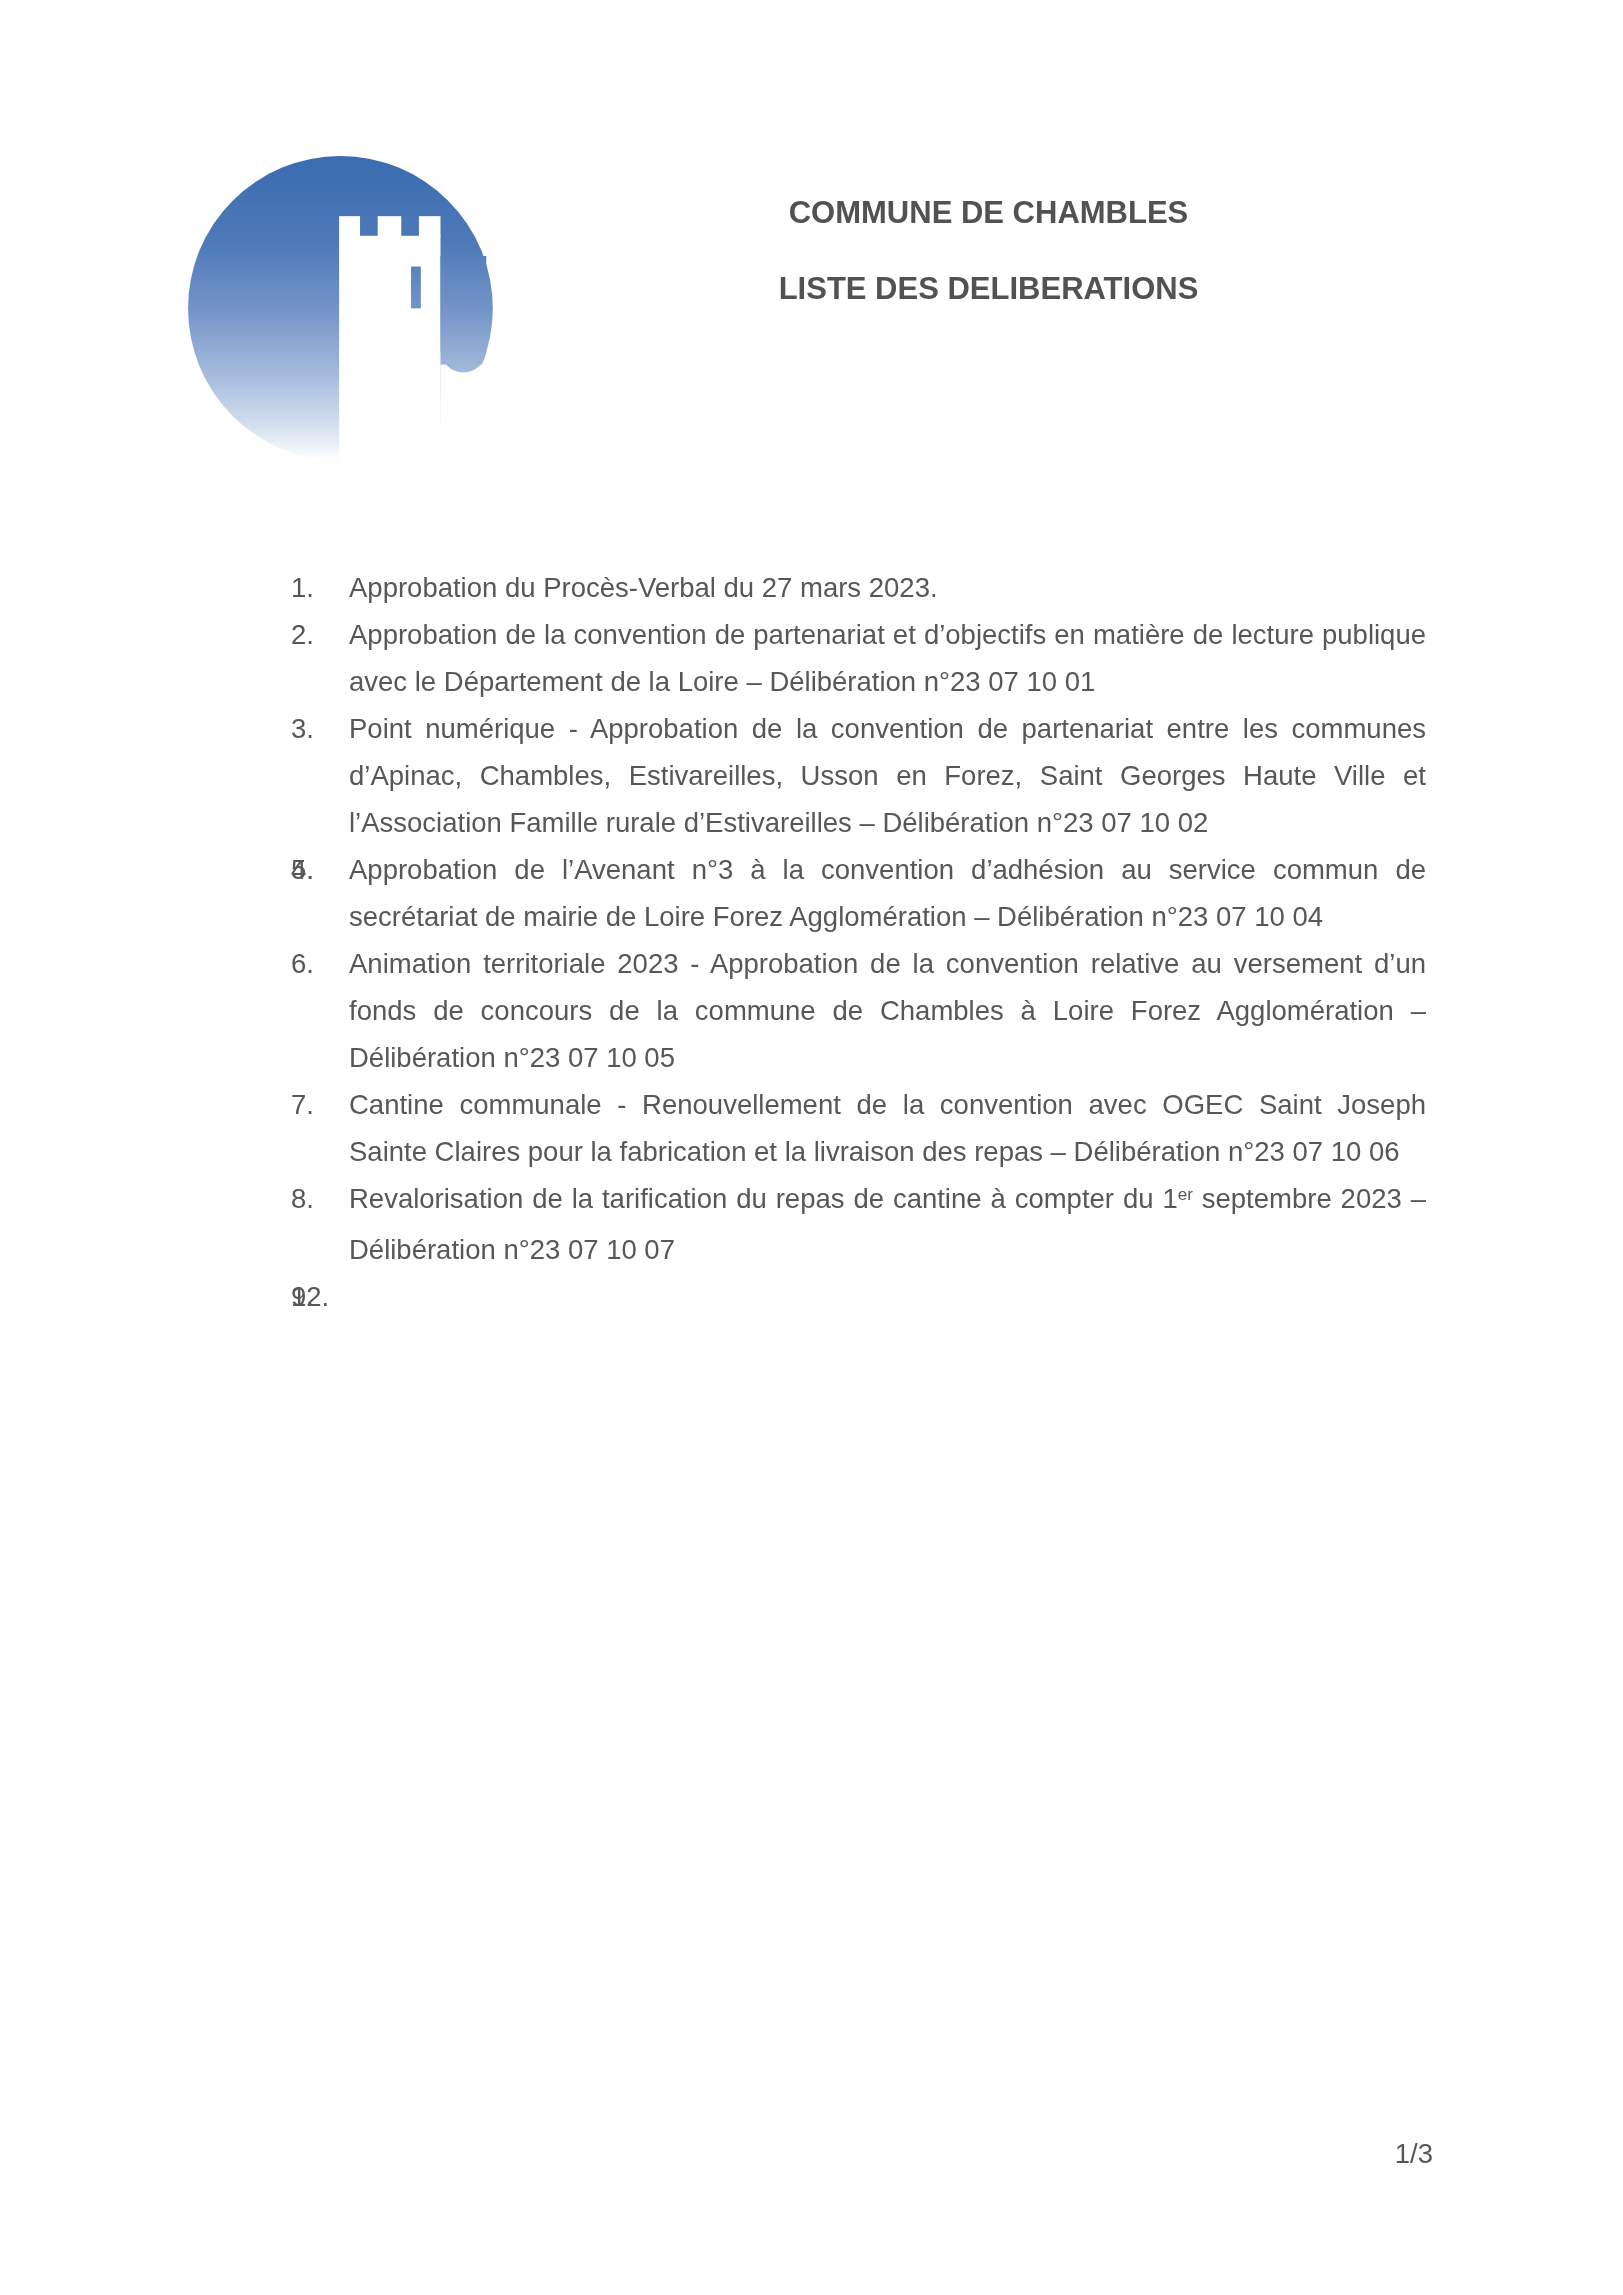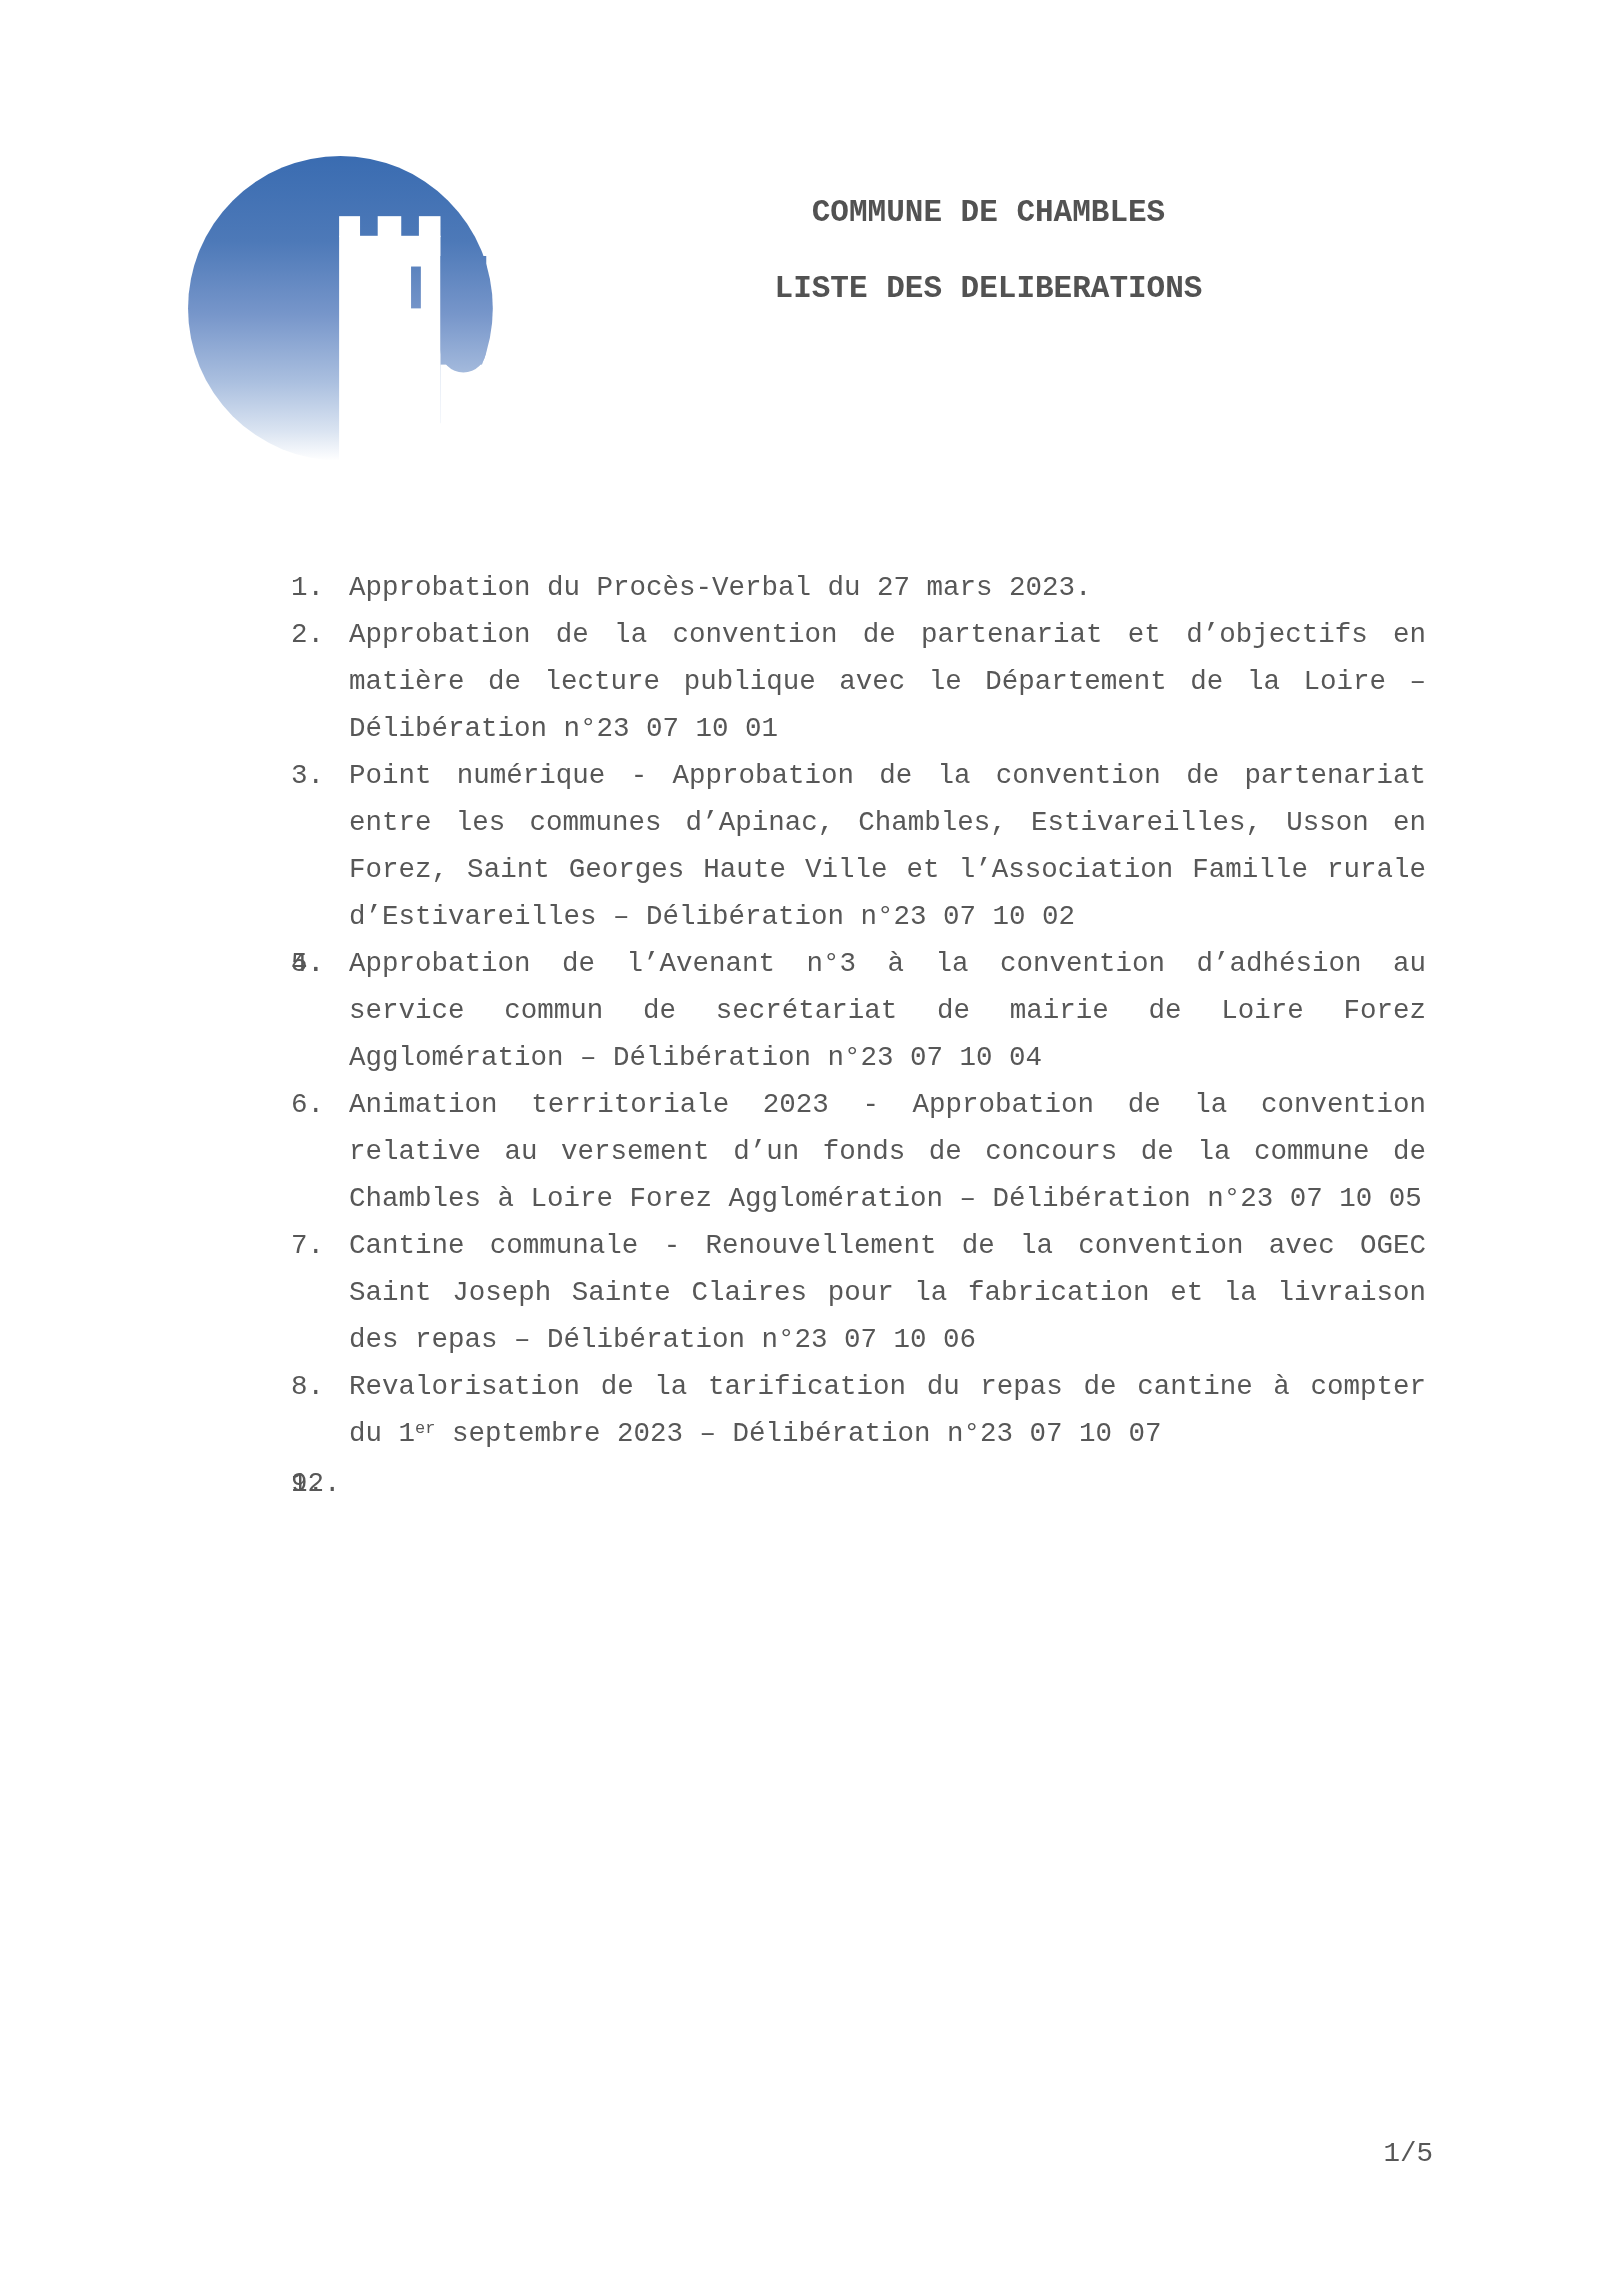--- a/index.html
+++ b/index.html
@@ -2,21 +2,21 @@
 <html style="font-size:10.5px"><head>
 <meta charset="utf-8">
 <style>
   html,body { margin:0; padding:0; background:#ffffff; }
   .page {
     position:relative;
     width:1623px;
     height:2295px;
     background:#ffffff;
     overflow:hidden;
-    font-family:Liberation Mono, monospace;
+    font-family:Liberation Sans, sans-serif;
   }
   .logo {
     position:absolute;
     left:188px;
     top:156px;
     width:314px;
     height:327px;
   }
   .doc-header {
     position:absolute;
@@ -114,16 +114,16 @@
       <li class="item"><span class="num">3.</span><span class="txt">Point numérique - Approbation de la convention de partenariat entre les communes d’Apinac, Chambles, Estivareilles, Usson en Forez, Saint Georges Haute Ville et l’Association Famille rurale d’Estivareilles  – Délibération n°23 07 10 02</span></li>
       <li class="item"><span class="num">4.</span></li>
       <li class="item"><span class="num">5.</span><span class="txt">Approbation de l’Avenant n°3 à la convention d’adhésion au service commun de secrétariat de mairie de Loire Forez Agglomération  – Délibération n°23 07 10 04</span></li>
       <li class="item"><span class="num">6.</span><span class="txt">Animation territoriale 2023 - Approbation de la convention relative au versement d’un fonds de concours de la commune de Chambles à Loire Forez Agglomération  – Délibération n°23 07 10 05</span></li>
       <li class="item"><span class="num">7.</span><span class="txt">Cantine communale - Renouvellement de la convention avec OGEC Saint Joseph Sainte Claires pour la fabrication et la livraison des repas  – Délibération n°23 07 10 06</span></li>
       <li class="item"><span class="num">8.</span><span class="txt">Revalorisation de la tarification du repas de cantine à compter du 1<sup>er</sup> septembre 2023  – Délibération n°23 07 10 07</span></li>
       <li class="item"><span class="num">9.</span></li>
       <li class="item"><span class="num">12.</span></li>
     </ol>
 
-  <div class="page-num">1/5</div>
+  <div class="page-num">1/3</div>
 
 </div>
 
 
 </body></html>

